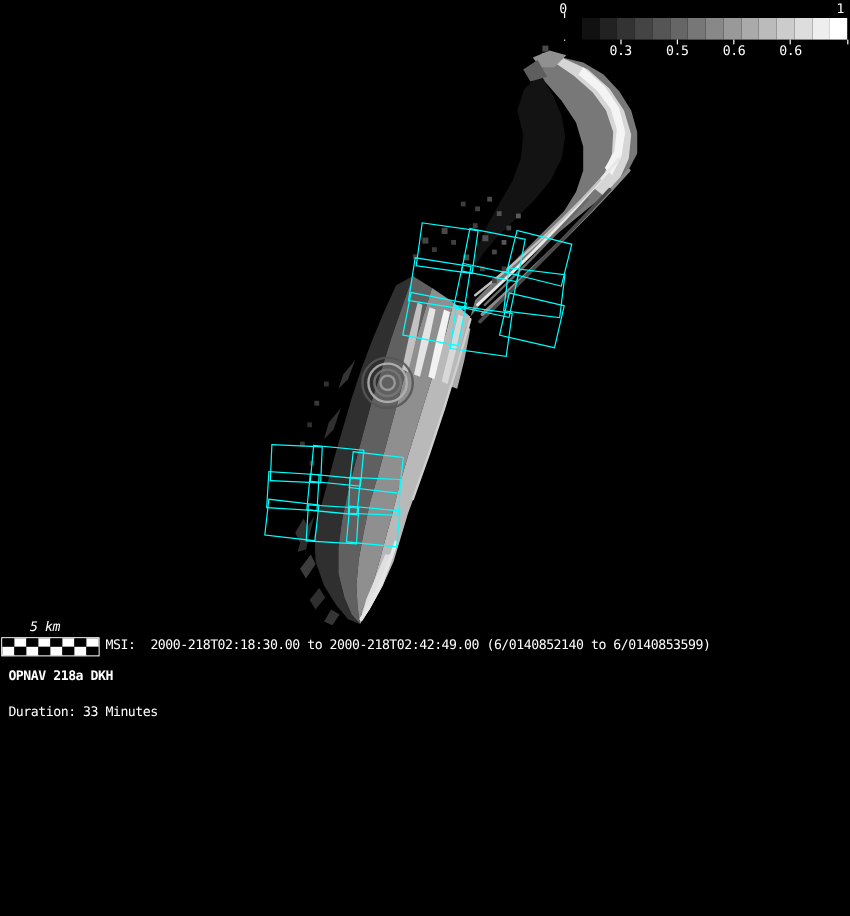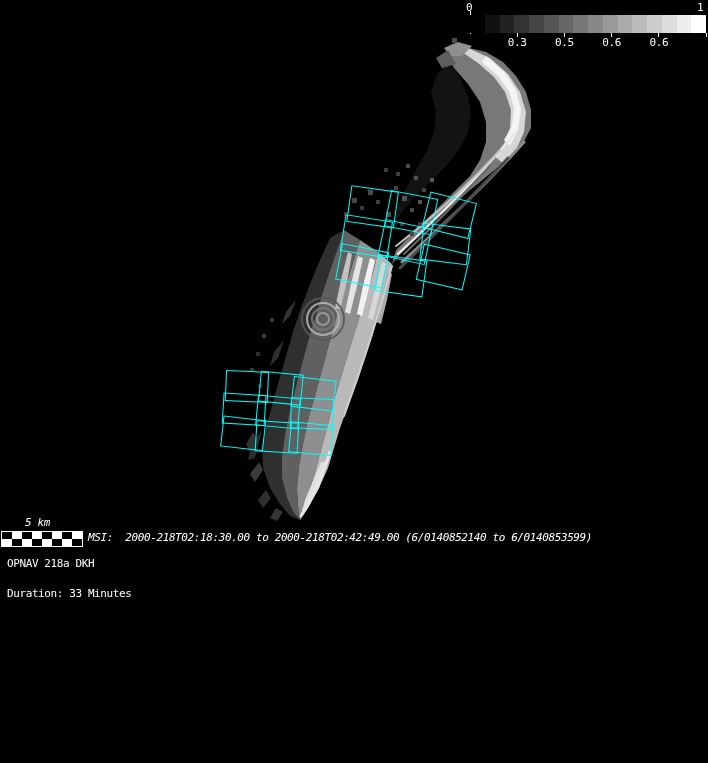--- a/index.html
+++ b/index.html
@@ -15,22 +15,22 @@
   .cb-step{flex:1 1 auto;height:100%;}
   .cb-tick{position:absolute;top:32px;width:1px;height:4px;background:#fff;}
   .cb-tick-label{position:absolute;top:35px;transform:translateX(-50%);color:#fff;
                  font-size:11px;letter-spacing:-0.4px;}
   
   #scalebar-label{position:absolute;left:25px;top:516px;font-style:italic;}
   #scalebar{position:absolute;left:1px;top:531px;width:80px;height:14px;border:1px solid #fff;
             display:grid;grid-template-columns:repeat(8,1fr);grid-template-rows:repeat(2,1fr);}
   .sb-cell{width:100%;height:100%;}
   
-  #cap-msi{left:88px;top:531px;font-style:italic;}
-  #cap-line1{left:7px;top:557px;}
+  #cap-msi{left:88px;top:531px;}
+  #cap-line1{left:7px;top:557px;font-weight:bold;}
   #cap-line2{left:7px;top:572px;}
   #cap-line3{left:7px;top:587px;text-align:center;}
   
   #scene-svg{position:absolute;left:0;top:0;}
 </style>
 </head>
 <body>
 
 <div id="screen">
 

